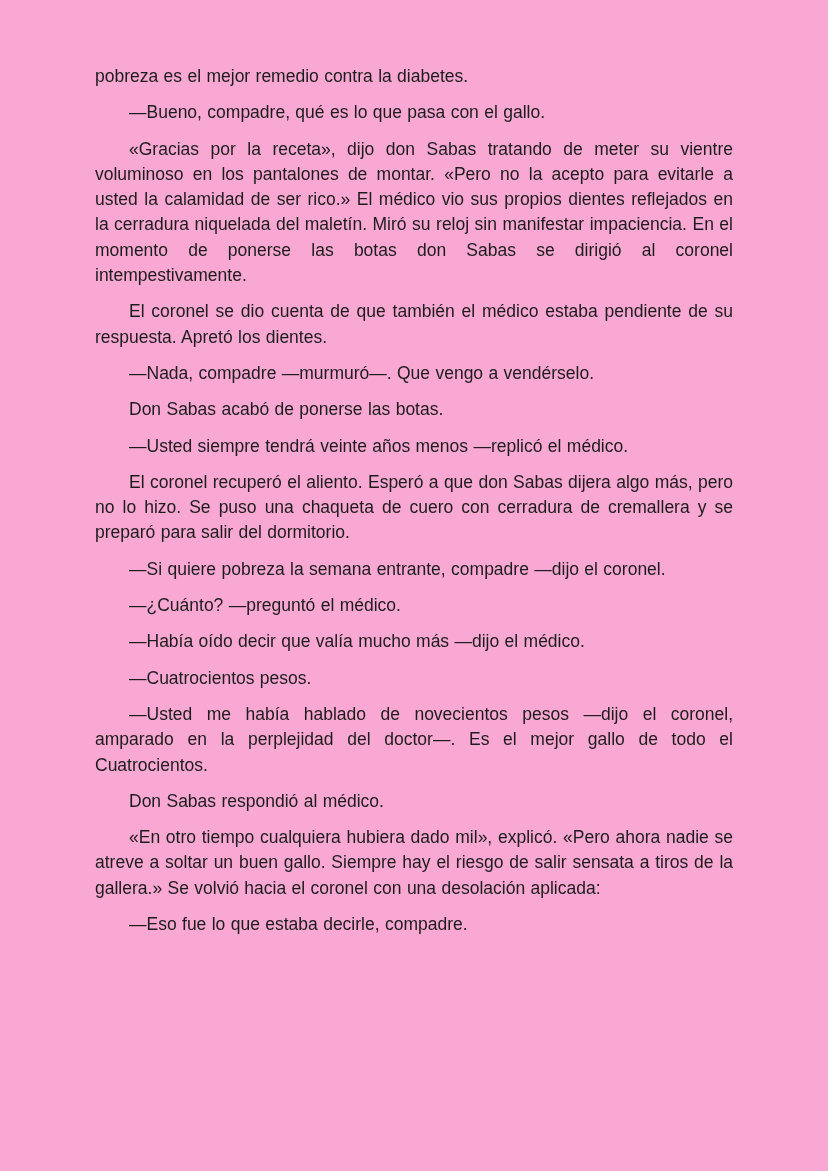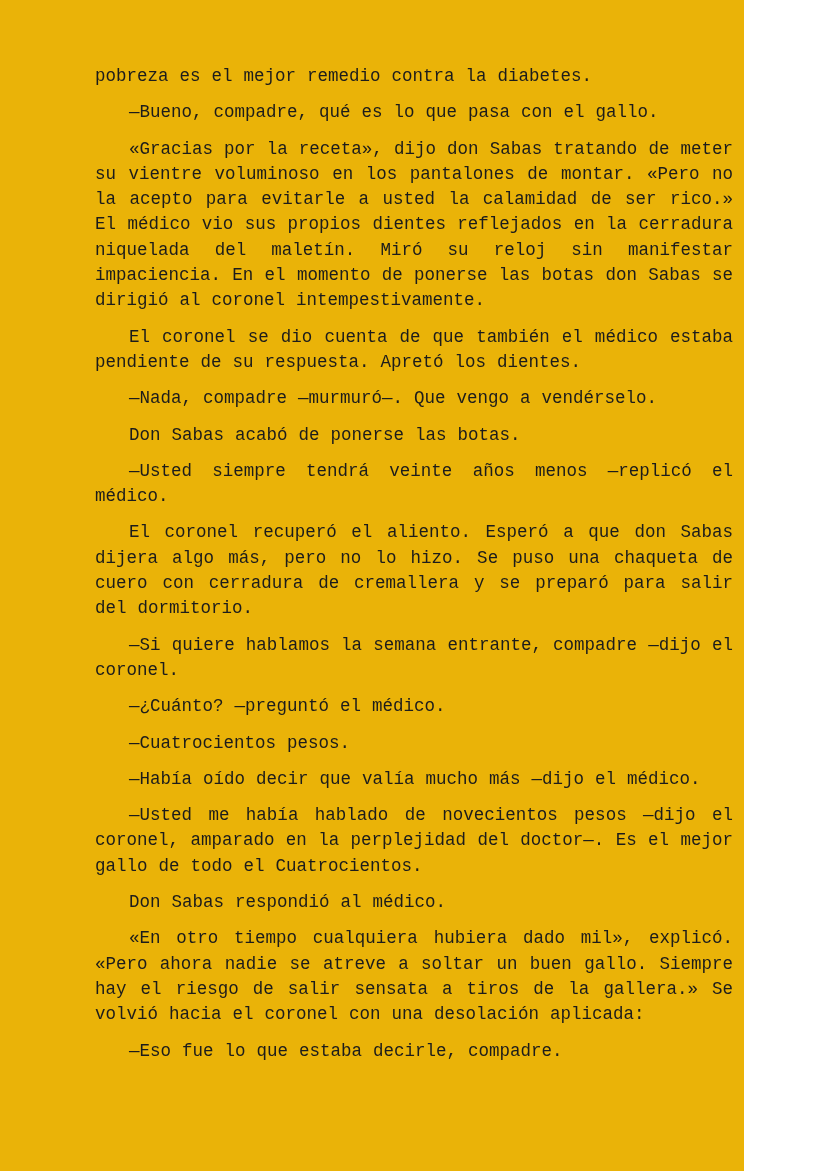--- a/index.html
+++ b/index.html
@@ -2,25 +2,25 @@
 <html lang="es"><head>
 <meta charset="utf-8">
 <style>
   html, body {
     margin: 0;
     padding: 0;
     background: #ffffff;
   }
   .page {
     position: relative;
-    width: 744px;
+    width: 828px;
     height: 1171px;
-    background: #eab308;
+    background: #f9a8d4;
     overflow: hidden;
-    font-family: Liberation Mono, monospace;
+    font-family: Liberation Sans, sans-serif;
   }
   .text-block {
     position: absolute;
     top: 64px;
     left: 95px;
     width: 638px;
     color: #1c1c1c;
     font-size: 17.5px;
     line-height: 25.3px;
   }
@@ -40,22 +40,22 @@
 <div class="page">
   <div class="text-block">
     <p class="no-indent">pobreza es el mejor remedio contra la diabetes.</p>
     <p>—Bueno, compadre, qué es lo que pasa con el gallo.</p>
     <p>«Gracias por la receta», dijo don Sabas tratando de meter su vientre voluminoso en los pantalones de montar. «Pero no la acepto para evitarle a usted la calamidad de ser rico.» El médico vio sus propios dientes reflejados en la cerradura niquelada del maletín. Miró su reloj sin manifestar impaciencia. En el momento de ponerse las botas don Sabas se dirigió al coronel intempestivamente.</p>
     <p>El coronel se dio cuenta de que también el médico estaba pendiente de su respuesta. Apretó los dientes.</p>
     <p>—Nada, compadre —murmuró—. Que vengo a vendérselo.</p>
     <p>Don Sabas acabó de ponerse las botas.</p>
     <p>—Usted siempre tendrá veinte años menos —replicó el médico.</p>
     <p>El coronel recuperó el aliento. Esperó a que don Sabas dijera algo más, pero no lo hizo. Se puso una chaqueta de cuero con cerradura de cremallera y se preparó para salir del dormitorio.</p>
-    <p>—Si quiere hablamos la semana entrante, compadre —dijo el coronel.</p>
+    <p>—Si quiere pobreza la semana entrante, compadre —dijo el coronel.</p>
     <p>—¿Cuánto? —preguntó el médico.</p>
+    <p>—Había oído decir que valía mucho más —dijo el médico.</p>
     <p>—Cuatrocientos pesos.</p>
-    <p>—Había oído decir que valía mucho más —dijo el médico.</p>
     <p>—Usted me había hablado de novecientos pesos —dijo el coronel, amparado en la perplejidad del doctor—. Es el mejor gallo de todo el Cuatrocientos.</p>
     <p>Don Sabas respondió al médico.</p>
     <p>«En otro tiempo cualquiera hubiera dado mil», explicó. «Pero ahora nadie se atreve a soltar un buen gallo. Siempre hay el riesgo de salir sensata a tiros de la gallera.» Se volvió hacia el coronel con una desolación aplicada:</p>
     <p>—Eso fue lo que estaba decirle, compadre.</p>
   </div>
 </div>
 
 </body></html>

